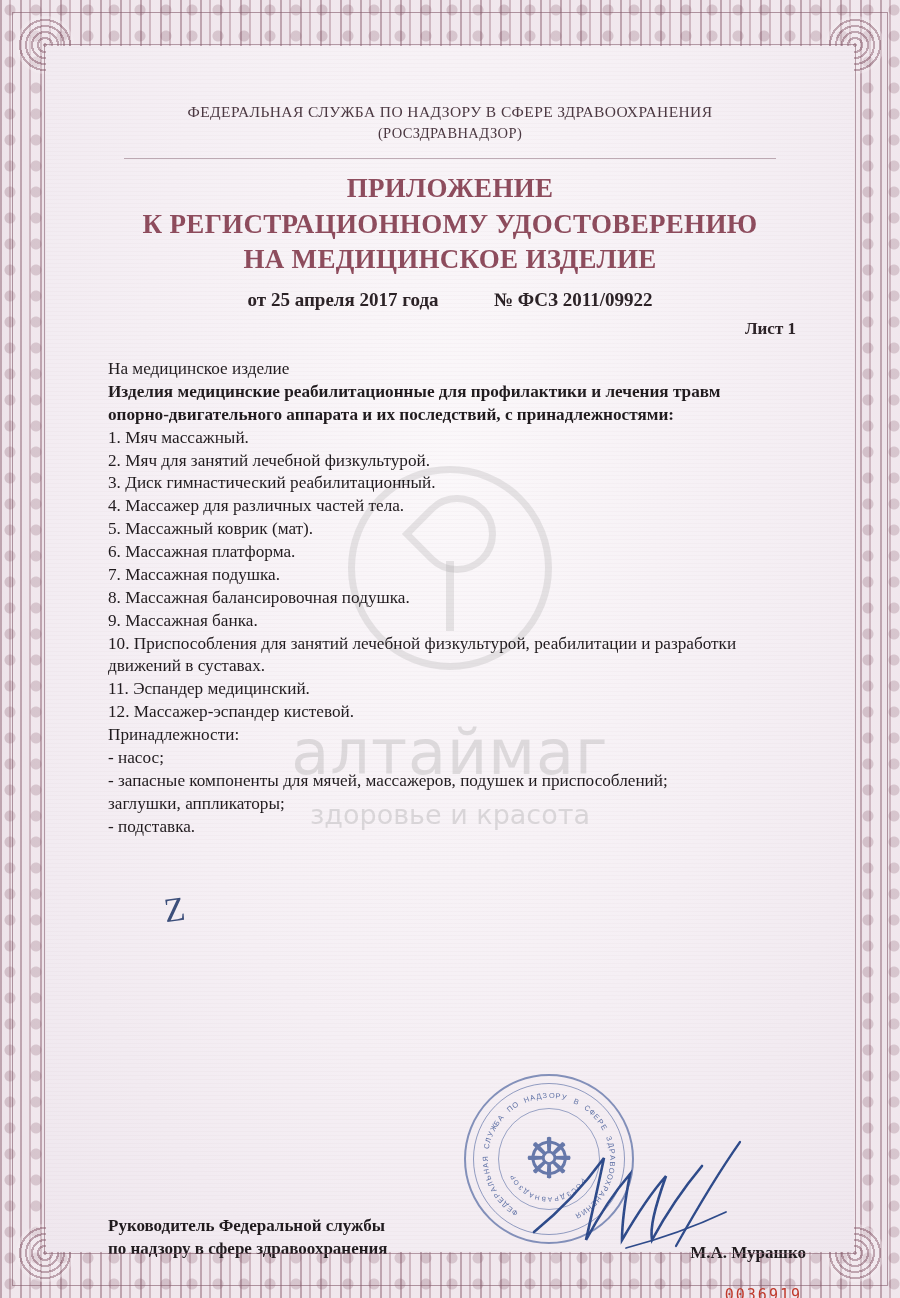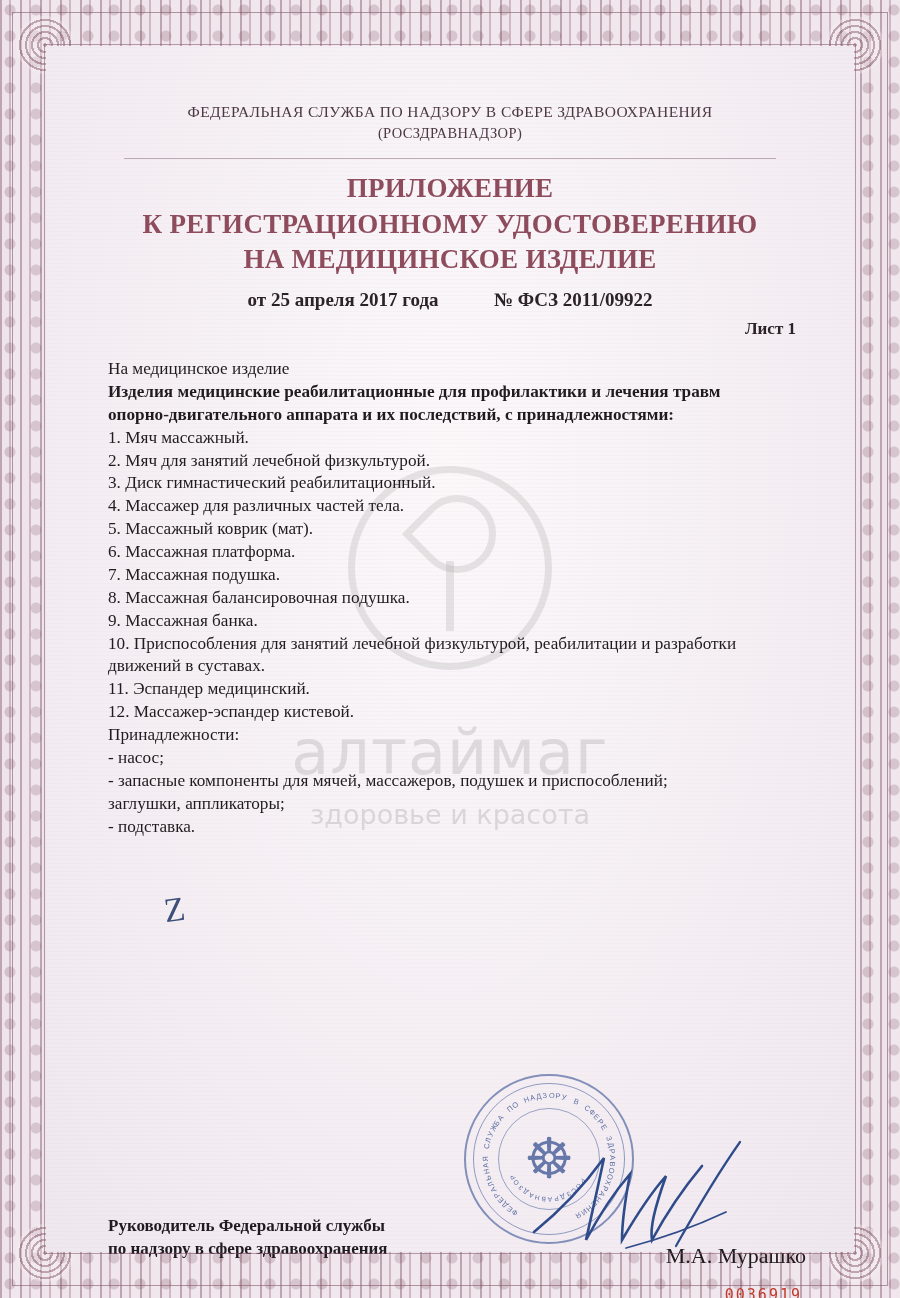--- a/index.html
+++ b/index.html
@@ -275,22 +275,22 @@
     color: #1f1a1d;
     font-size: 17px;
     font-weight: bold;
     line-height: 1.38;
   }
   .minister {
     position: absolute;
     right: 48px;
     top: 1197px;
     color: #1f1a1d;
-    font-size: 22px;
-    font-weight: normal;
+    font-size: 17px;
+    font-weight: bold;
   }
   .serial {
     position: absolute;
     right: 52px;
     top: 1240px;
     color: #c0392b;
     font-family: "DejaVu Sans Mono", monospace;
     font-size: 15px;
     letter-spacing: 2px;
   }

